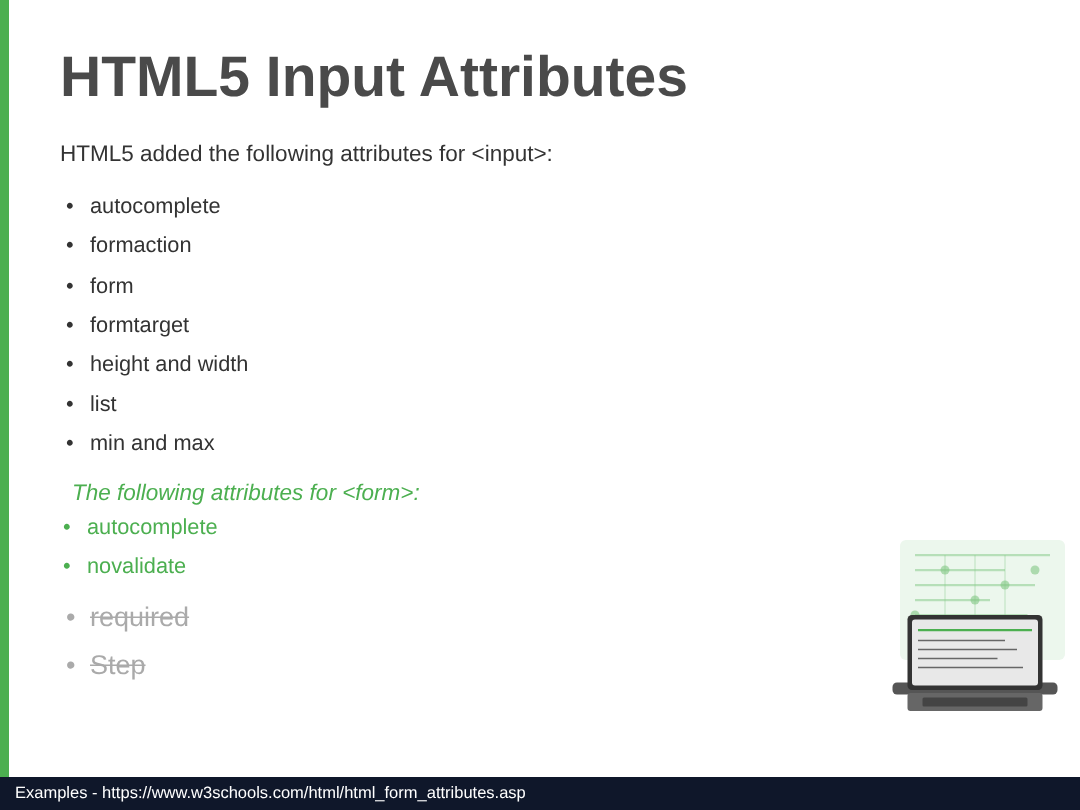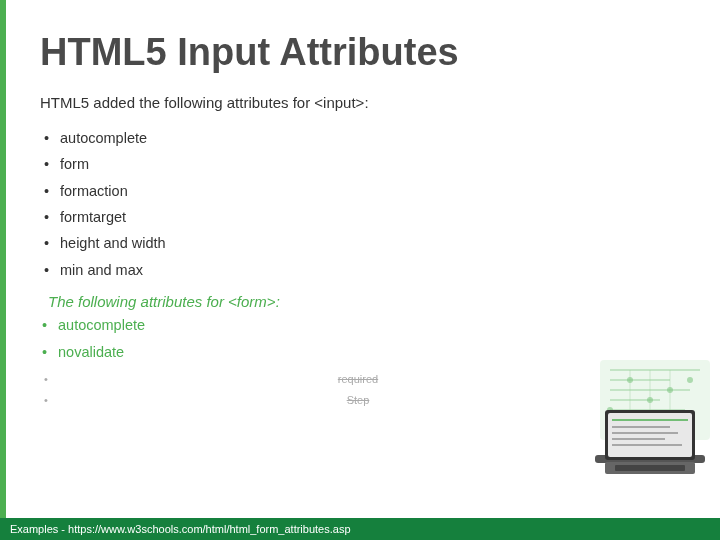--- a/index.html
+++ b/index.html
@@ -91,27 +91,26 @@
       color: #4caf50;
     }
 
     .faded-list {
       list-style: none;
       margin: 0;
       padding: 0;
     }
 
     .faded-list li {
-      font-size: 11px;
+      font-size: 18px;
       color: #aaa;
       padding: 2px 0 2px 20px;
       position: relative;
       line-height: 1.55;
       text-decoration: line-through;
-      text-align: center;
     }
 
     .faded-list li::before {
       content: '•';
       position: absolute;
       left: 4px;
       color: #aaa;
     }
 
     .laptop-image {
@@ -125,21 +124,21 @@
     .laptop-svg {
       width: 100%;
       height: 100%;
     }
 
     .bottom-bar {
       position: absolute;
       bottom: 0;
       left: 0;
       right: 0;
-      background: #15803d;
+      background: #0f172a;
       color: #ffffff;
       font-size: 11px;
       padding: 5px 10px;
       display: flex;
       align-items: center;
     }
 
     .green-accent-bar {
       position: absolute;
       left: 0;
@@ -157,24 +156,25 @@
   <div class="green-accent-bar"></div>
 
   <h1 class="title">HTML5 Input Attributes</h1>
 
   <p class="subtitle">
     <span>HTML5 added the following attributes for </span><span>&lt;input&gt;</span><span>:</span>
   </p>
 
   <ul class="bullet-list">
     <li>autocomplete</li>
+    <li>formaction</li>
     <li>form</li>
-    <li>formaction</li>
     <li>formtarget</li>
     <li>height and width</li>
+    <li>list</li>
     <li>min and max</li>
   </ul>
 
   <div class="section-label">
     <span>The following attributes for </span><span>&lt;form&gt;</span><span>:</span>
   </div>
 
   <ul class="green-list">
     <li>autocomplete</li>
     <li>novalidate</li>

